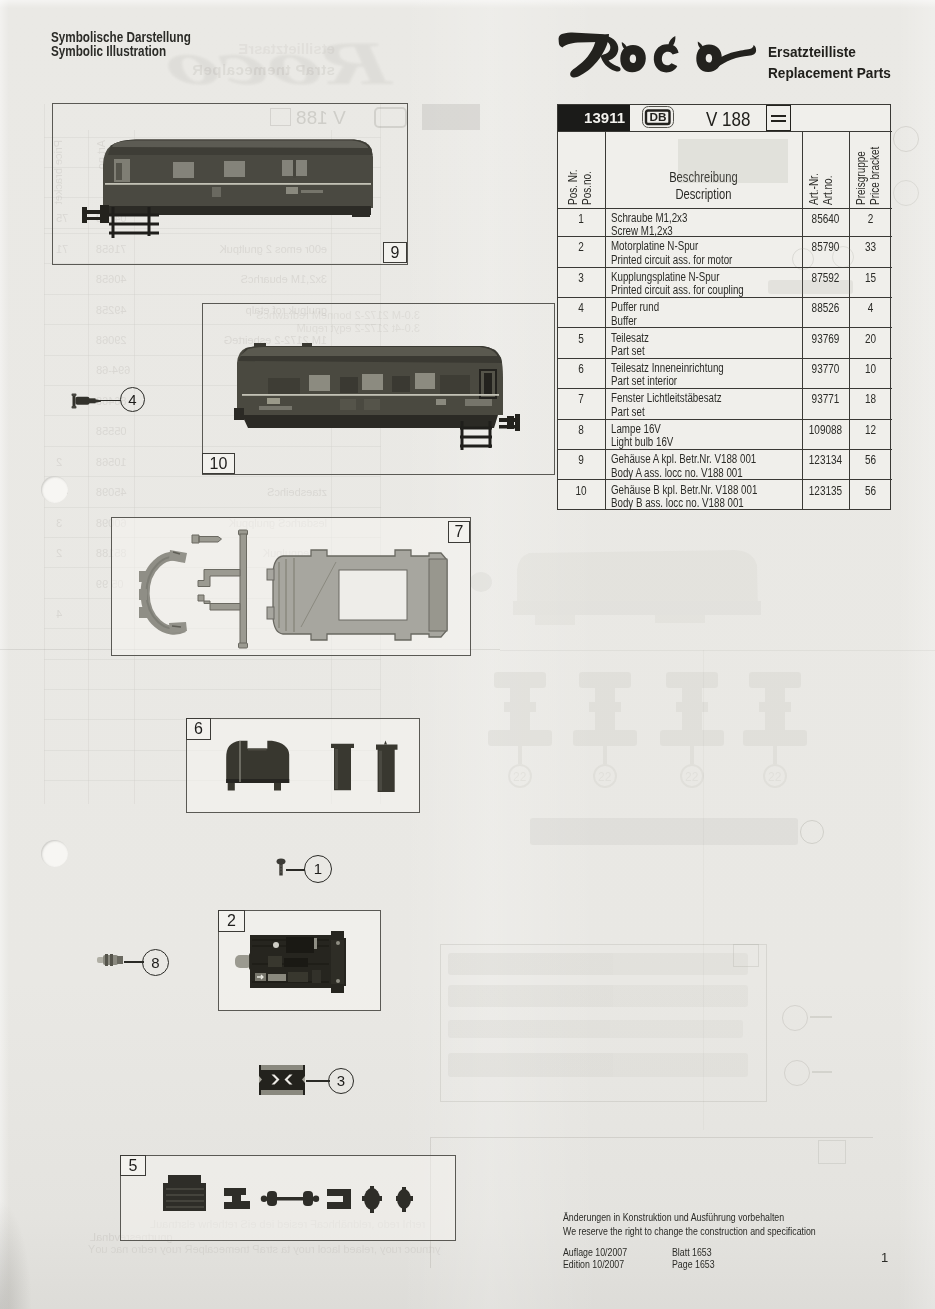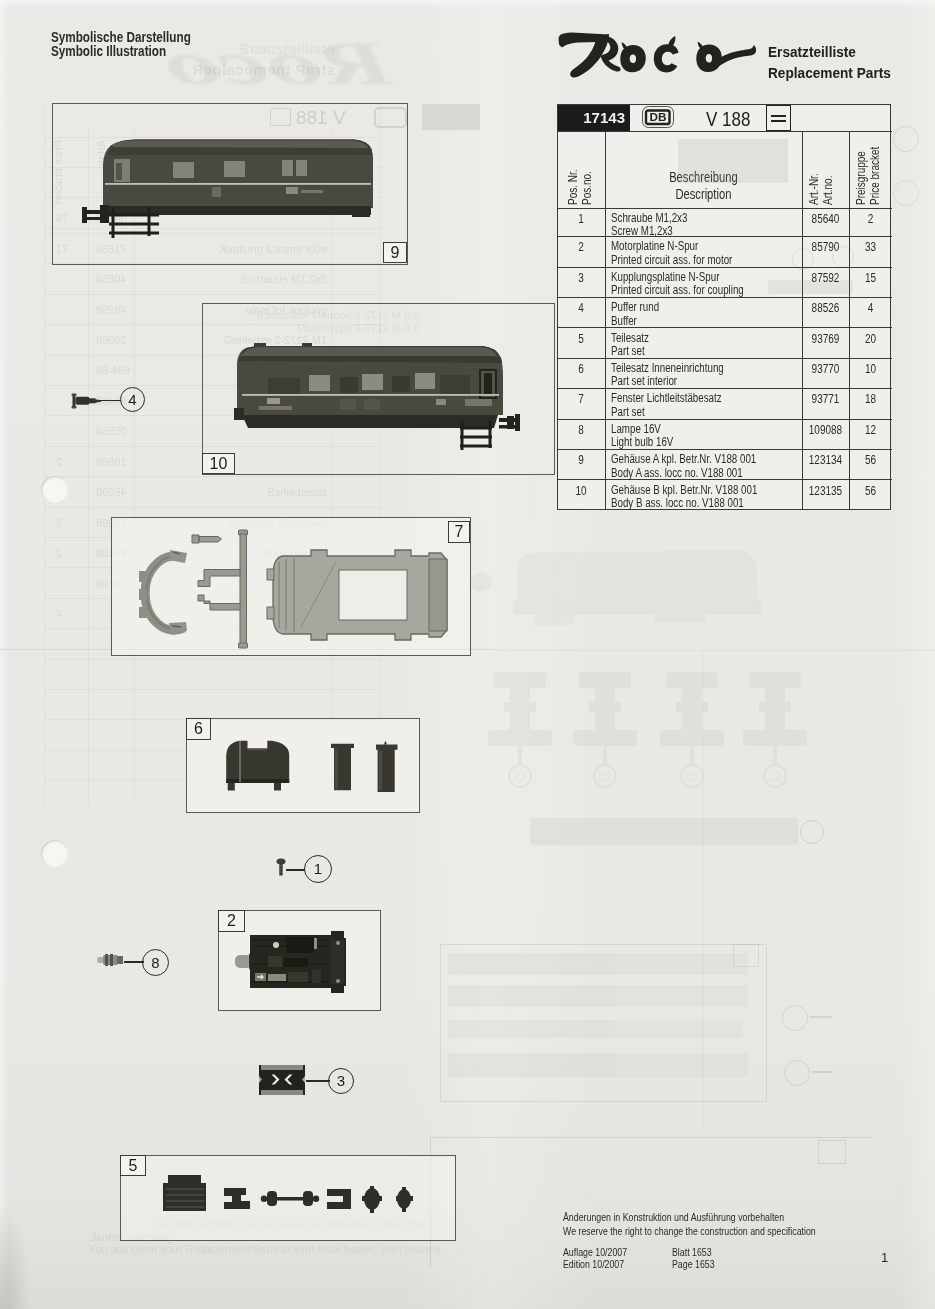--- a/index.html
+++ b/index.html
@@ -184,21 +184,21 @@
   </svg>
 </div>
 
 <div class="abs" style="left:768px;top:43px;font-size:15.5px;font-weight:bold;color:#21201c;transform:scaleX(0.88);transform-origin:0 0;">Ersatzteilliste</div>
 
 <div class="abs" style="left:768px;top:64px;font-size:15.5px;font-weight:bold;color:#21201c;transform:scaleX(0.88);transform-origin:0 0;">Replacement Parts</div>
 
 <div class="abs" style="left:557px;top:104px;width:334px;height:406px;background:#f0efeb;border:1px solid #3a3935;box-sizing:border-box;">
 
   <div class="abs" style="left:0;top:0;width:72px;height:26px;background:#1b1b19;color:#f2f1ed;
-    font-size:15px;font-weight:bold;text-align:right;line-height:26px;padding-right:5px;box-sizing:border-box;">17143</div>
+    font-size:15px;font-weight:bold;text-align:right;line-height:26px;padding-right:5px;box-sizing:border-box;">13911</div>
 
   <div class="abs" style="left:84px;top:1px;width:32px;height:22px;">
     <svg width="32" height="22" viewBox="0 0 32 22">
       <rect x="0.5" y="0.5" width="31" height="21" rx="6" fill="none" stroke="#55544e" stroke-width="1"></rect>
       <rect x="4" y="4.5" width="23.5" height="13.5" rx="2" fill="none" stroke="#23221e" stroke-width="2.4"></rect>
       <text x="7.5" y="15" font-size="10" font-weight="bold" fill="#23221e" textLength="17" lengthAdjust="spacingAndGlyphs">DB</text>
     </svg>
   </div>
 
   <div class="abs" style="left:148px;top:2.5px;font-size:20px;color:#21201c;transform:scaleX(0.85);transform-origin:0 0;">V 188</div>

